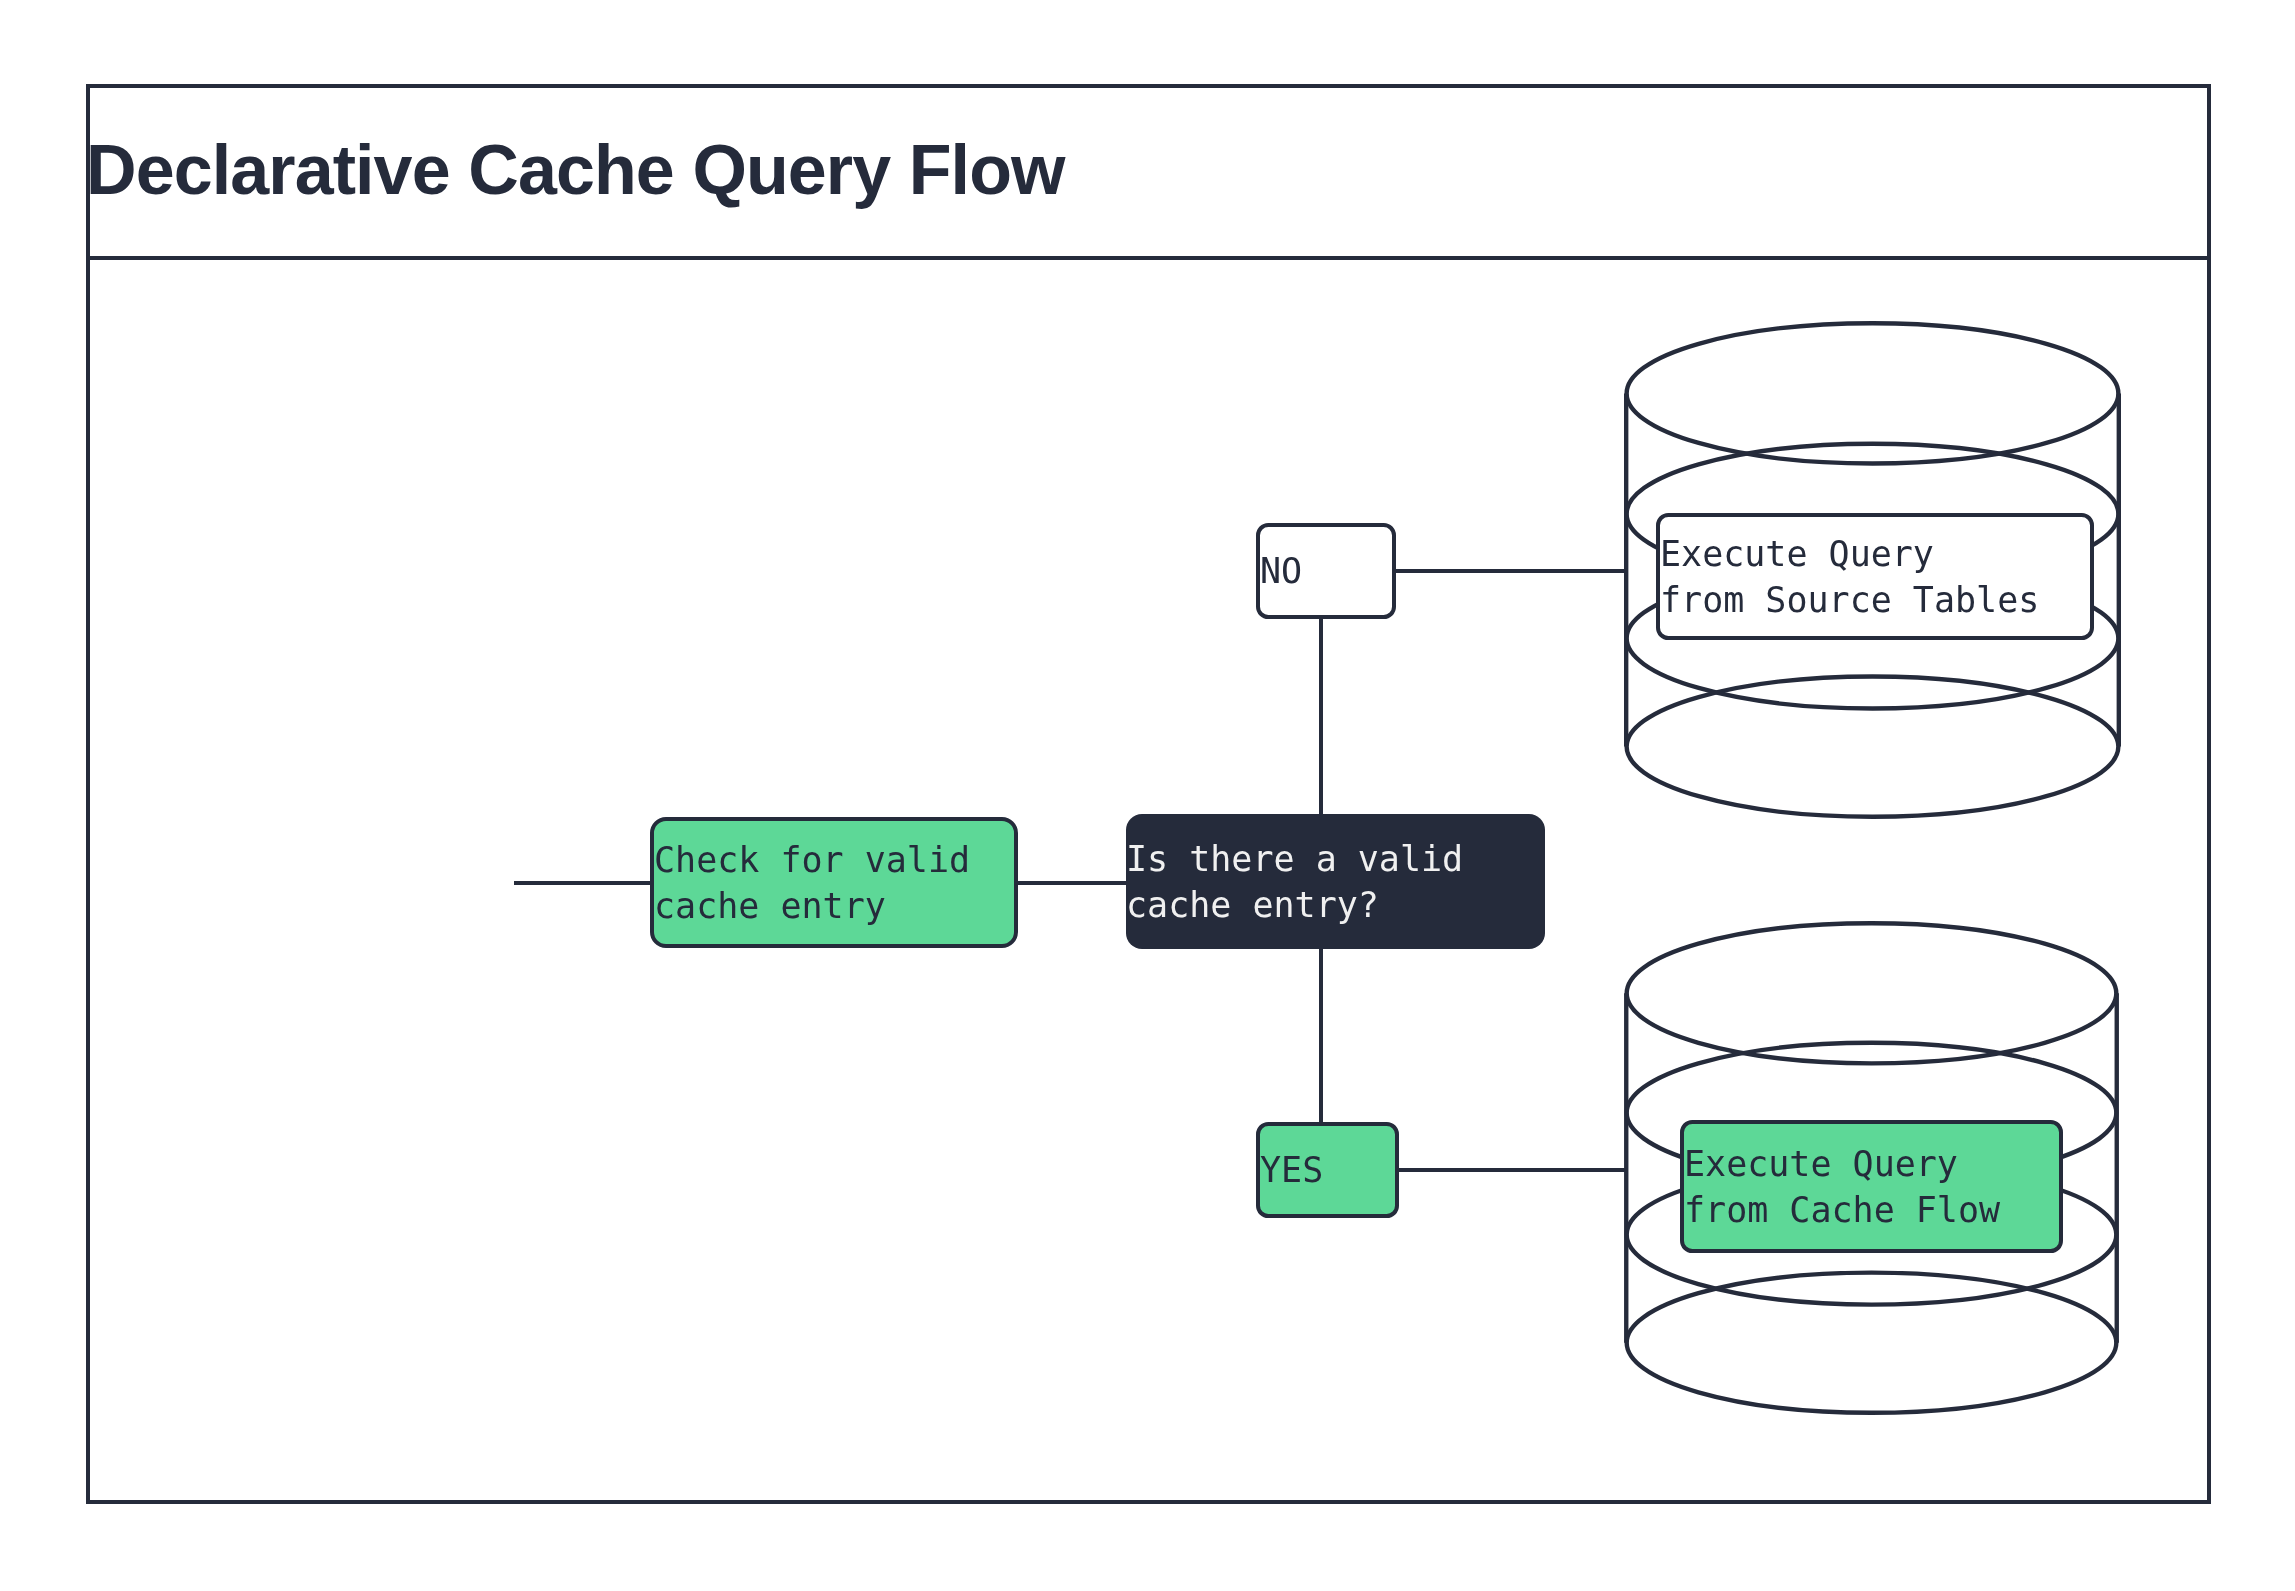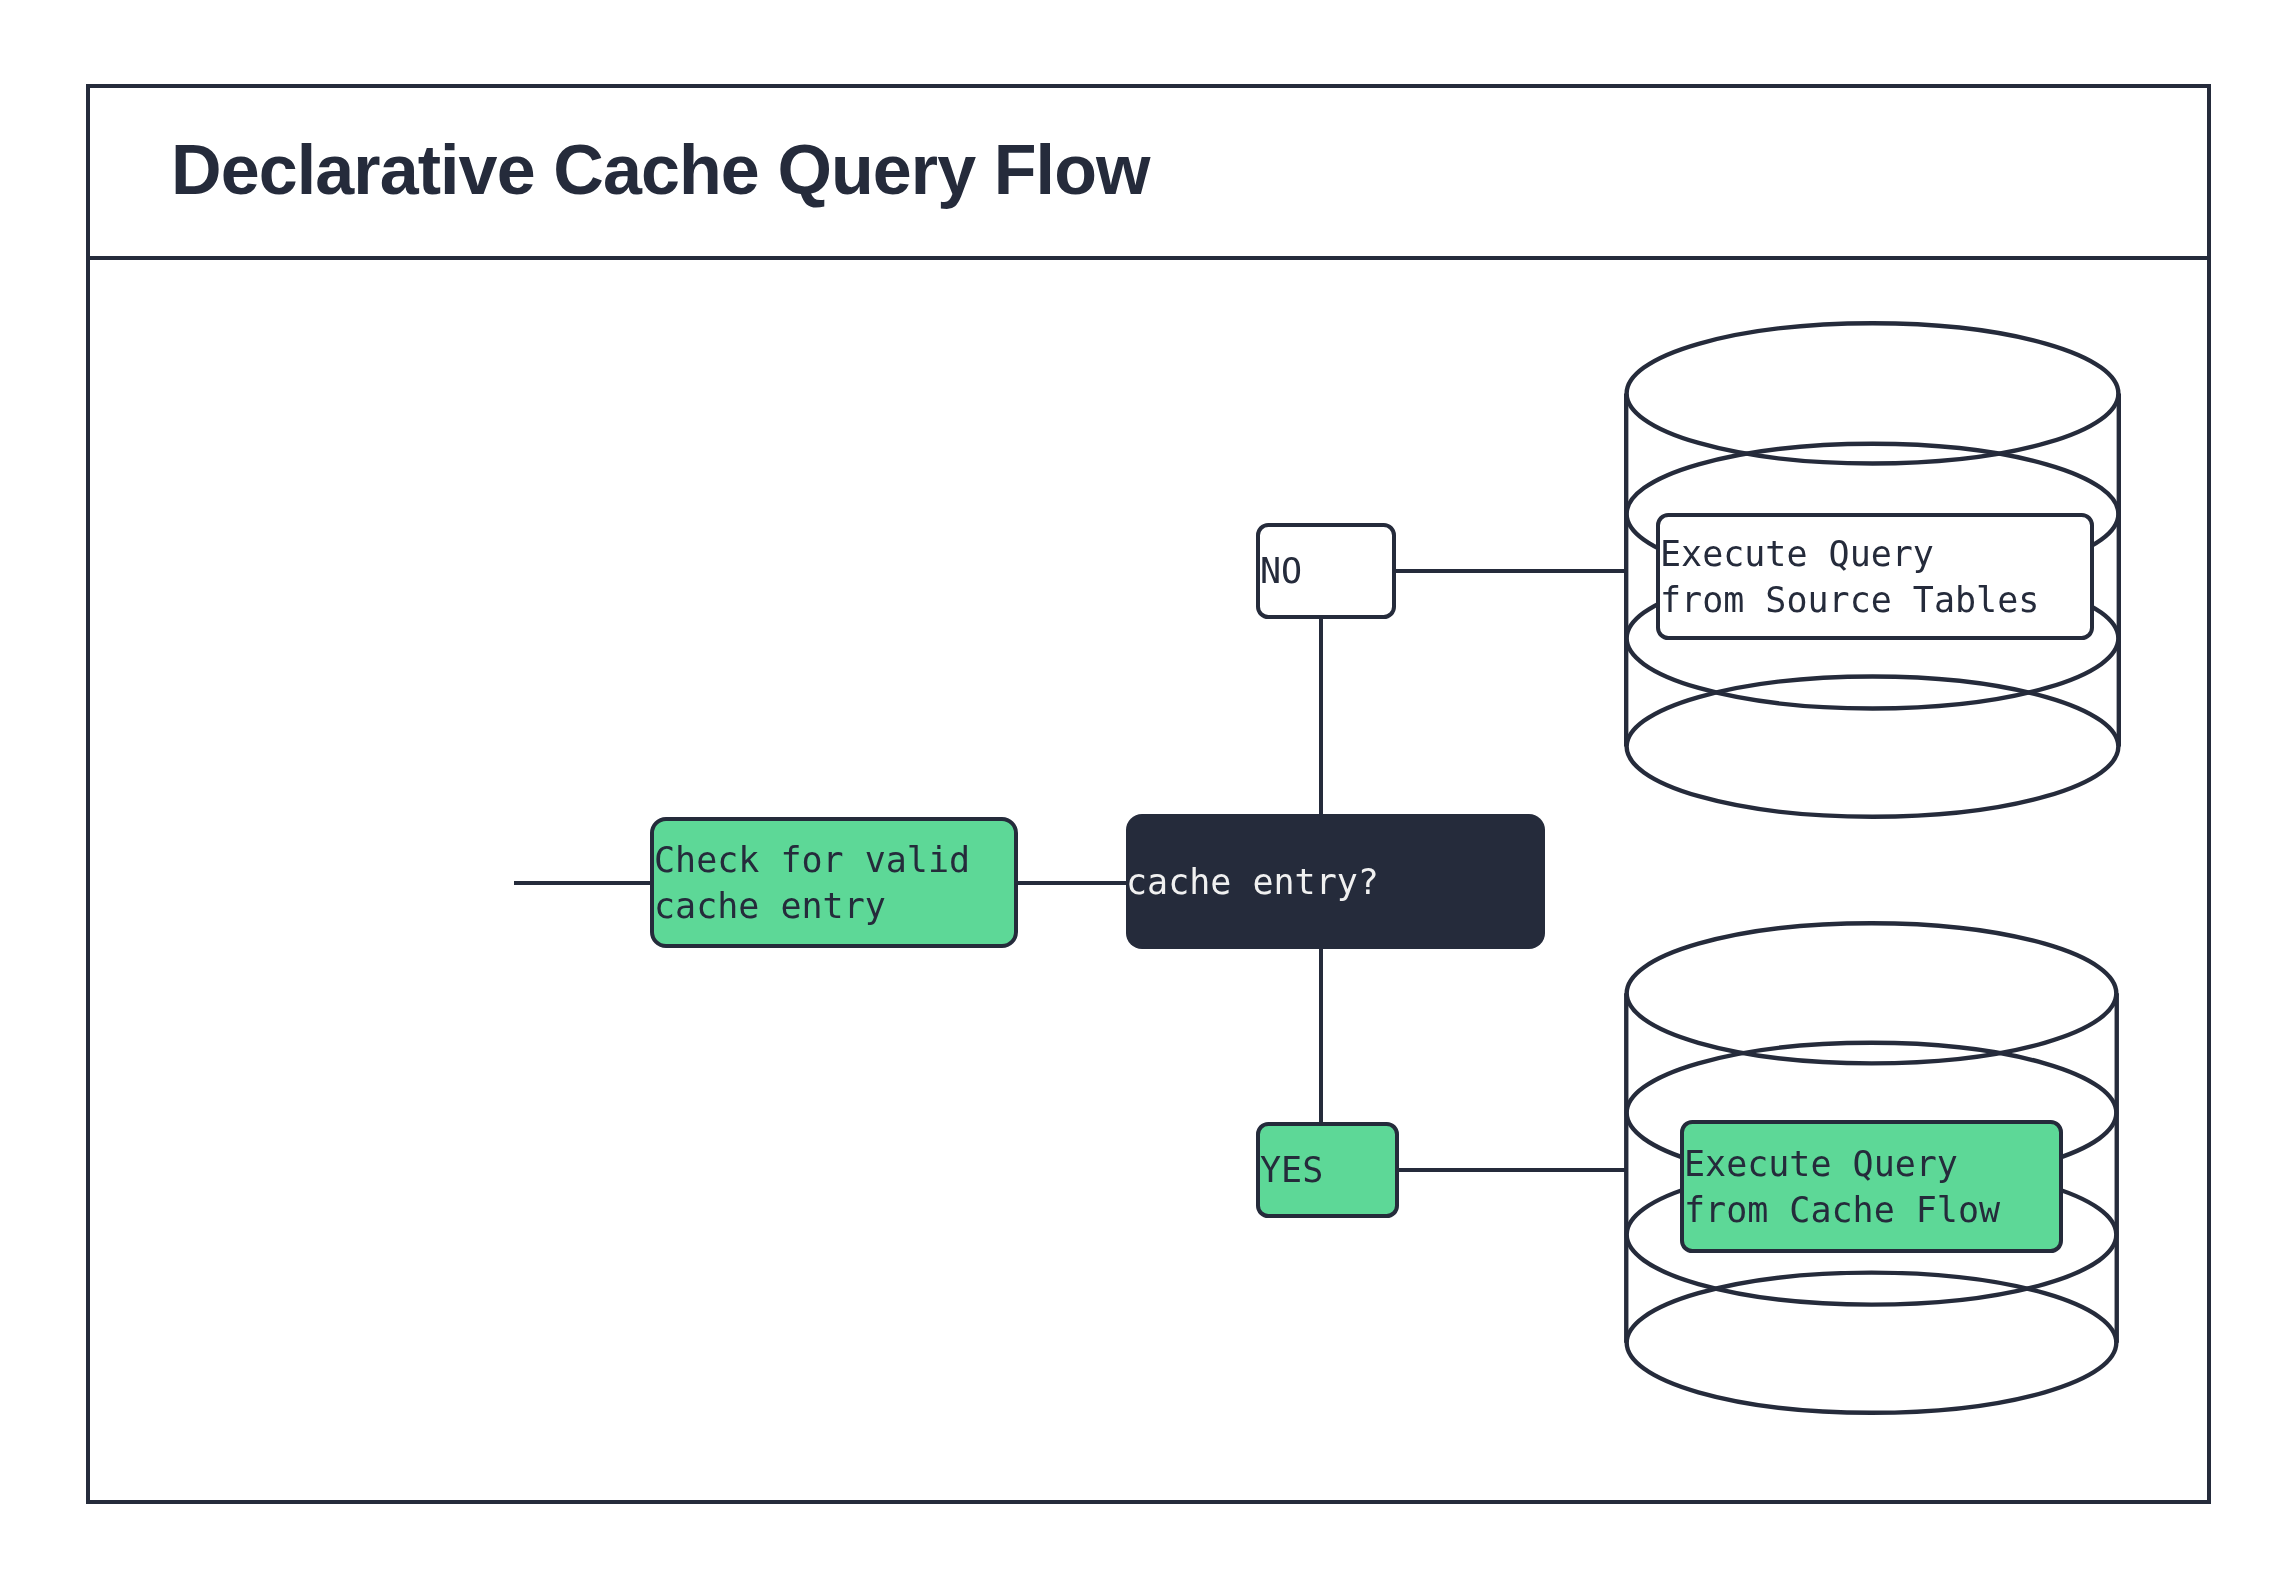--- a/index.html
+++ b/index.html
@@ -14,21 +14,21 @@
 
   .canvas{position:absolute;left:0;top:0;width:2295px;height:1591px;background:var(--paper);}
 
   .frame{
     position:absolute;left:86px;top:84px;width:2125px;height:1420px;
     border:4.4px solid var(--ink);background:transparent;
   }
   .title-bar{
     position:absolute;left:86px;top:84px;width:2125px;height:176px;
     border-bottom:4.4px solid var(--ink);
-    display:flex;align-items:center;padding-left:85px;
+    display:flex;align-items:center;
   }
   .page-title{
     font-family:"Liberation Sans","DejaVu Sans",sans-serif;
     font-weight:700;font-size:70px;letter-spacing:-0.9px;color:var(--ink);
     white-space:nowrap;
   }
 
   .node{
     position:absolute;display:flex;flex-direction:column;
     align-items:flex-start;justify-content:center;
@@ -77,20 +77,21 @@
   <div class="connector" id="conn-no-db"></div>
   <div class="connector" id="conn-yes-db"></div>
 
 
   <div class="node node-green" id="node-check-cache">
     <span>Check for valid</span>
     <span>cache entry</span>
   </div>
 
   <div class="node node-dark" id="node-decision">
+    <span>Is there a valid</span>
     <span>cache entry?</span>
   </div>
 
   <div class="node node-plain" id="node-no">
     <span>NO</span>
   </div>
 
   <div class="node node-green" id="node-yes">
     <span>YES</span>
   </div>

